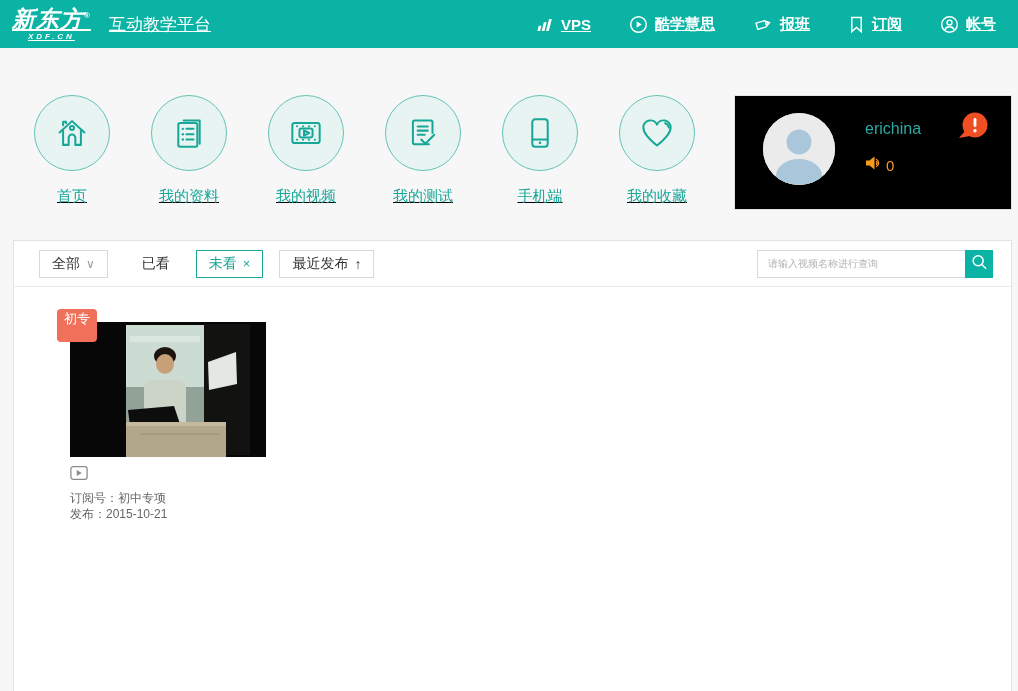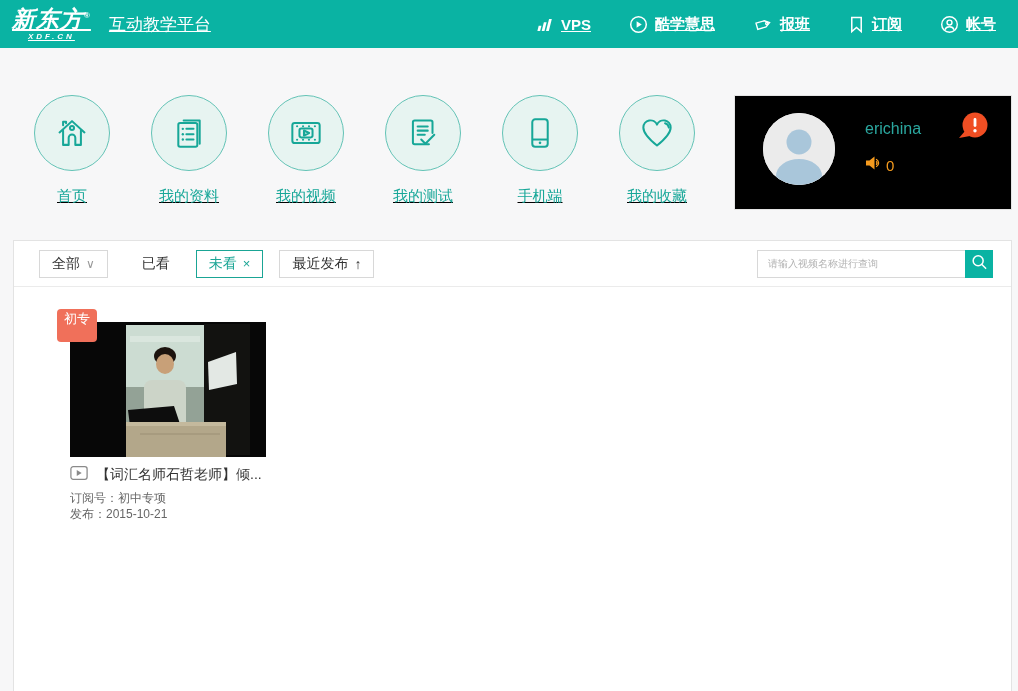--- a/index.html
+++ b/index.html
@@ -308,21 +308,20 @@
         <rect x="56" y="100" width="100" height="4" fill="#c4b99d"></rect>
         <line x1="70" y1="112" x2="150" y2="112" stroke="#9b8f74" stroke-width="1"></line>
       </svg>
       <div class="title-row">
         <span>
           <svg width="18" height="16" viewBox="0 0 20 16" fill="none" stroke="#8a8a8a" stroke-width="1.4">
             <rect x="1" y="1" width="18" height="14" rx="2.5"></rect>
             <path d="M7.5 4.8 L13 8 L7.5 11.2 Z" fill="#8a8a8a" stroke="none"></path>
           </svg>
         </span>
-        <span class="v-title">【词汇名师石哲老师】倾...</span>
       </div>
       <div class="v-meta">
         <div>订阅号：初中专项</div>
         <div>发布：2015-10-21</div>
       </div>
     </div>
   </div>
 </div>
 
 </body></html>

